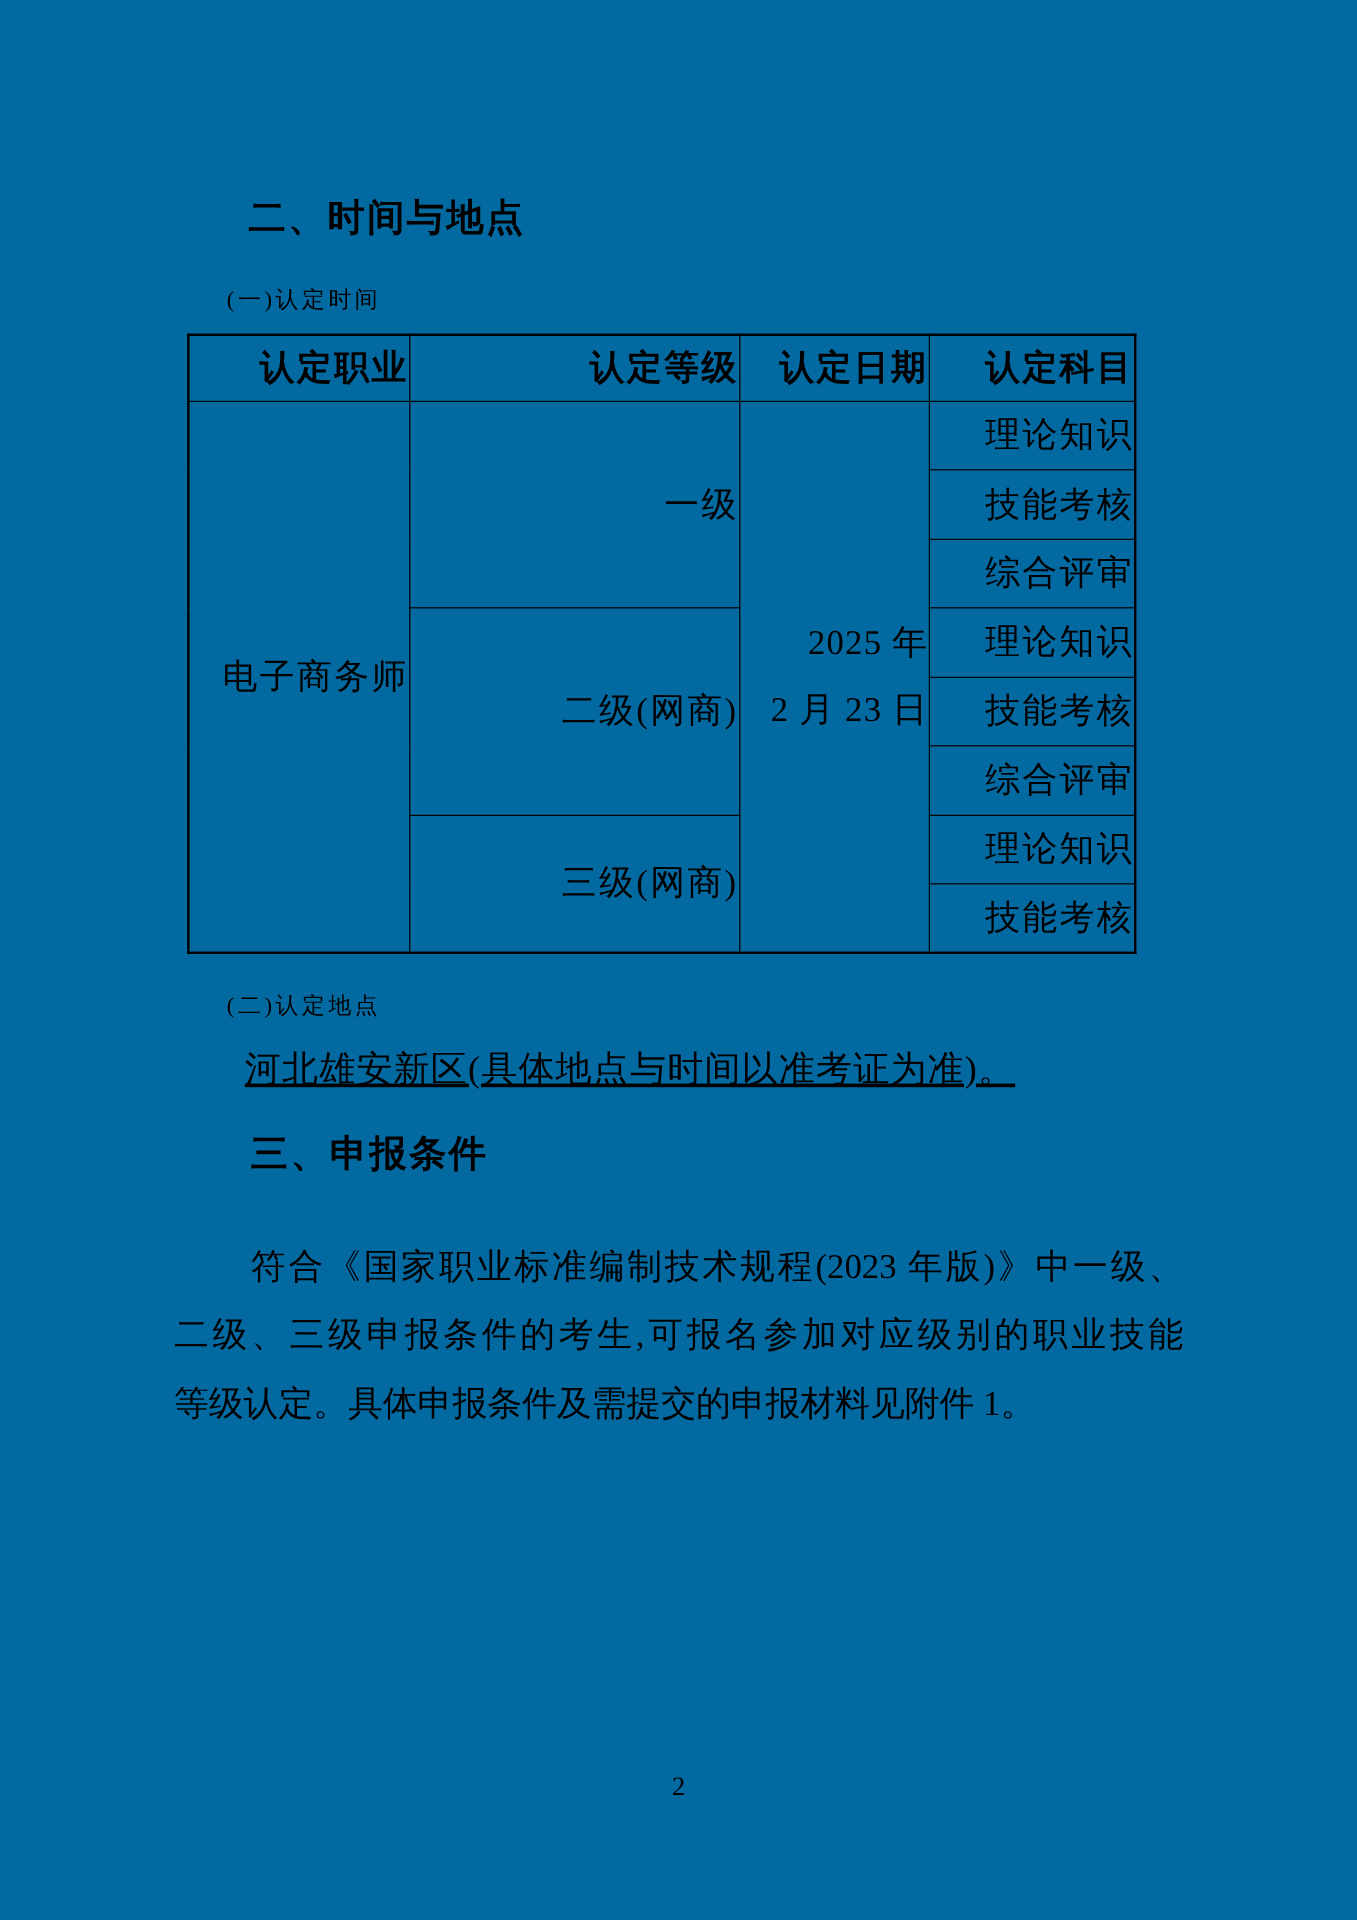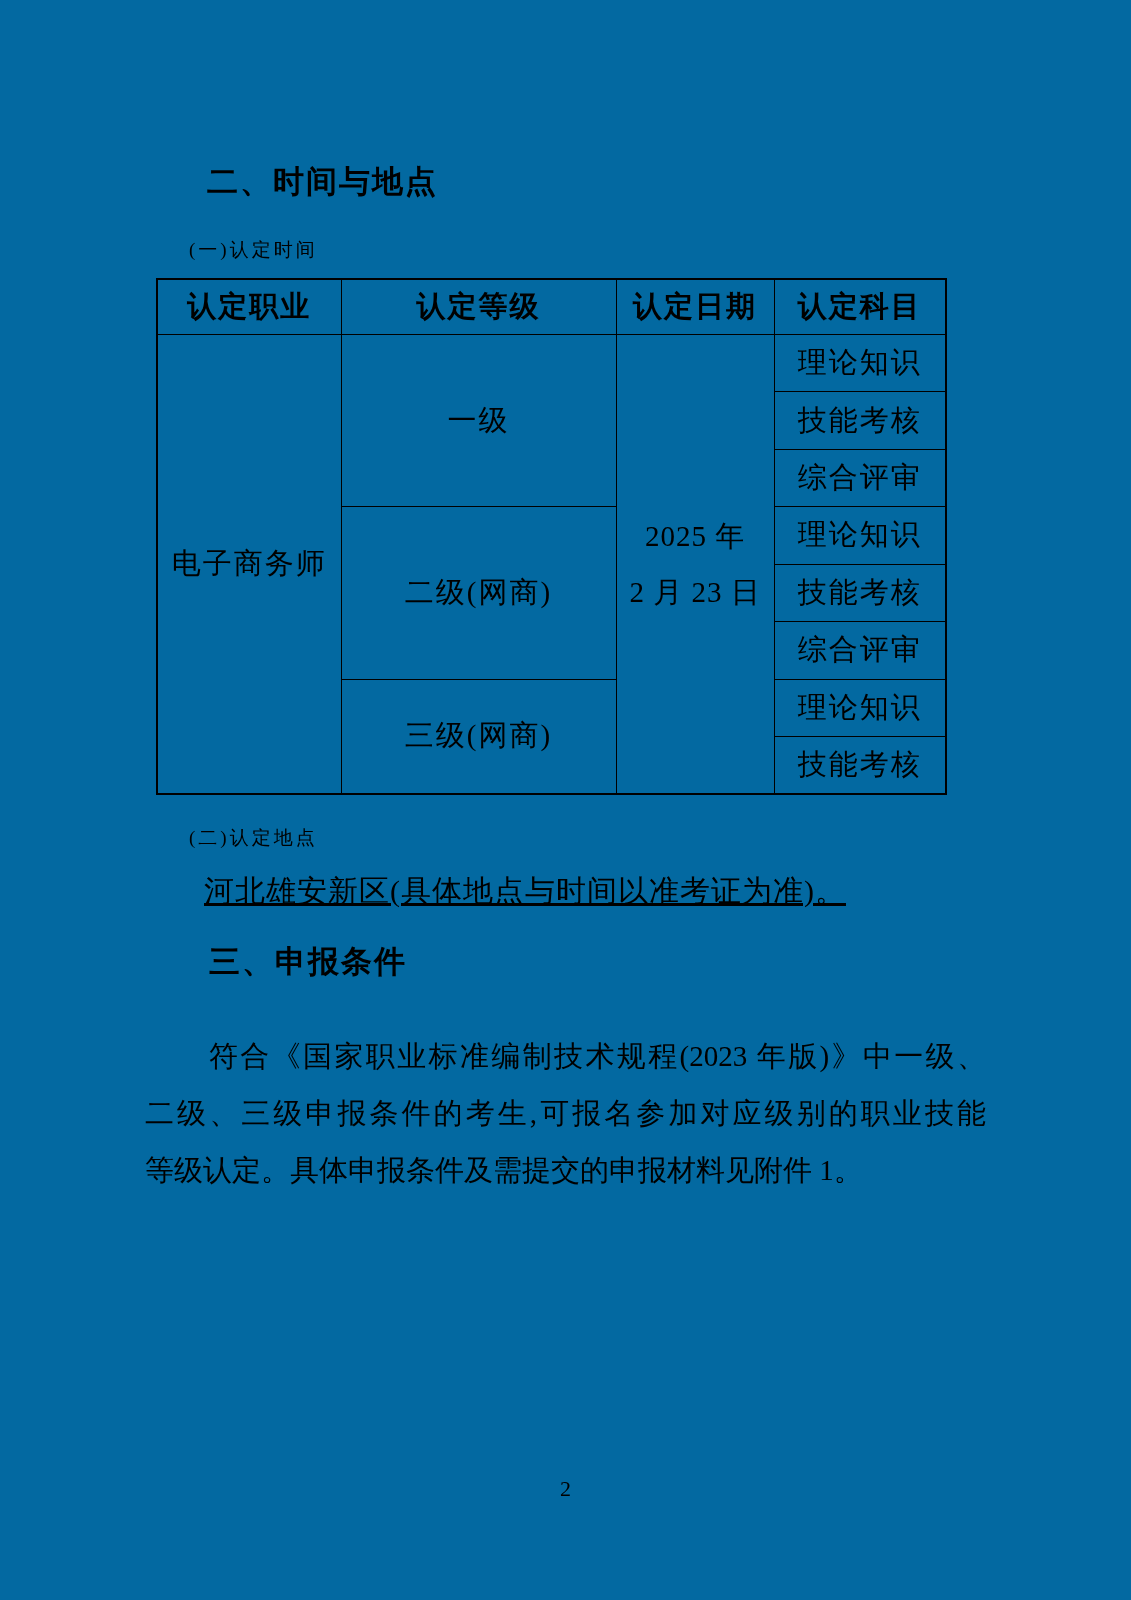--- a/index.html
+++ b/index.html
@@ -43,21 +43,21 @@
   }
   #place-text { left: 204px; top: 871px; }
 
   
   table.cert-table {
     position: absolute;
     left: 156px; top: 278px;
     width: 789px; height: 517px;
     border-collapse: collapse;
     table-layout: fixed;
-    text-align: center;
+    text-align: right;
     font-size: 29px;
     border: 2px solid #000000;
   }
   .cert-table th, .cert-table td {
     border: 1.5px solid #000000;
     vertical-align: middle;
     padding: 0;
     letter-spacing: 2px;
     font-weight: normal;
   }

